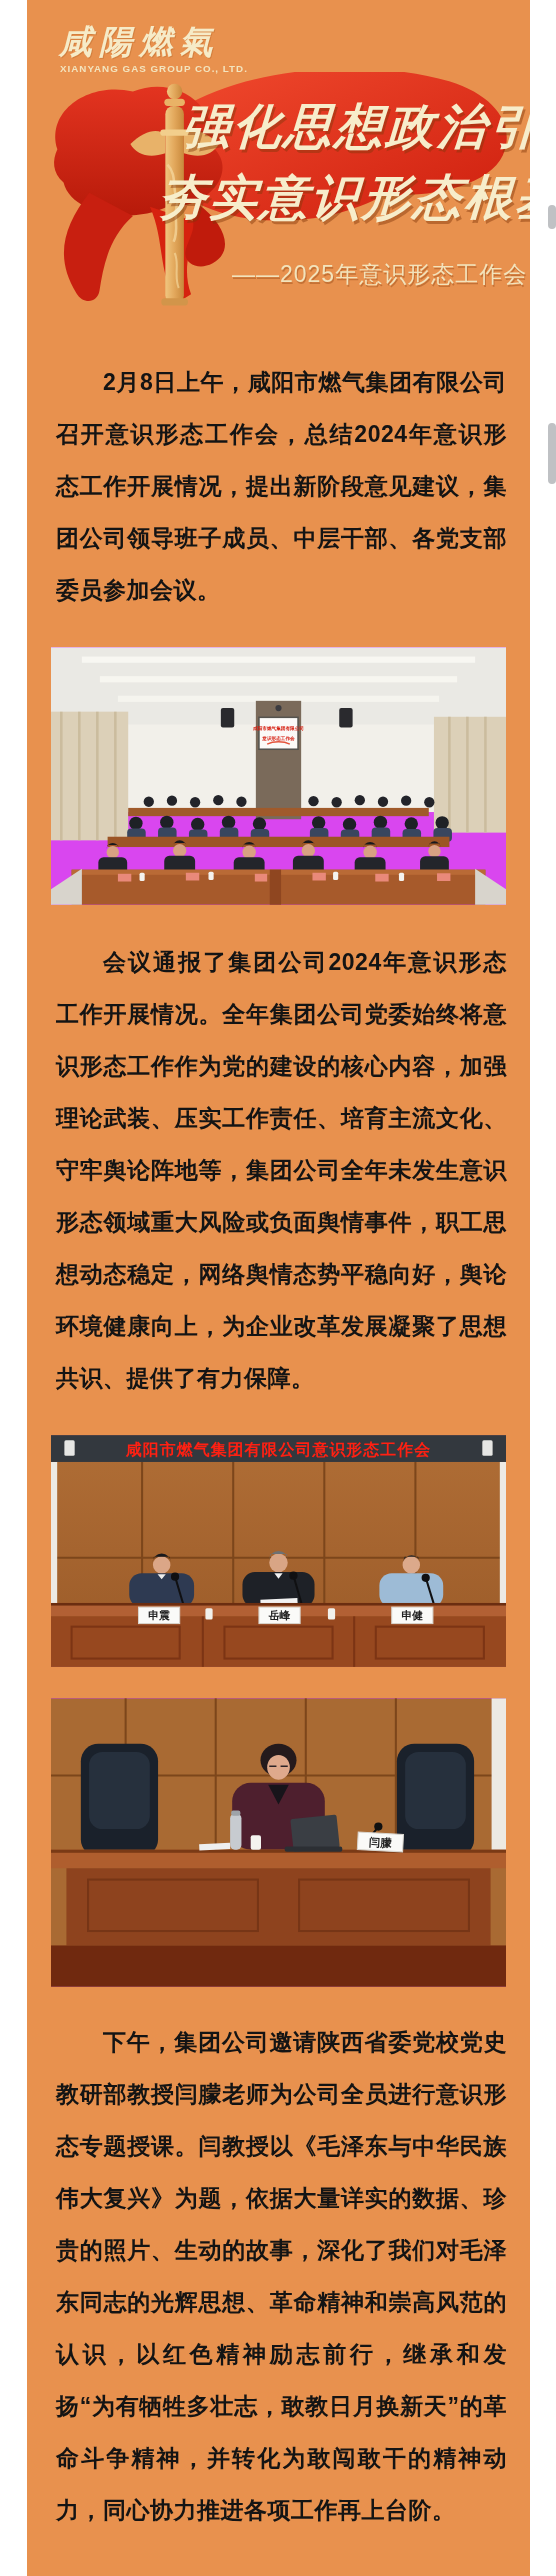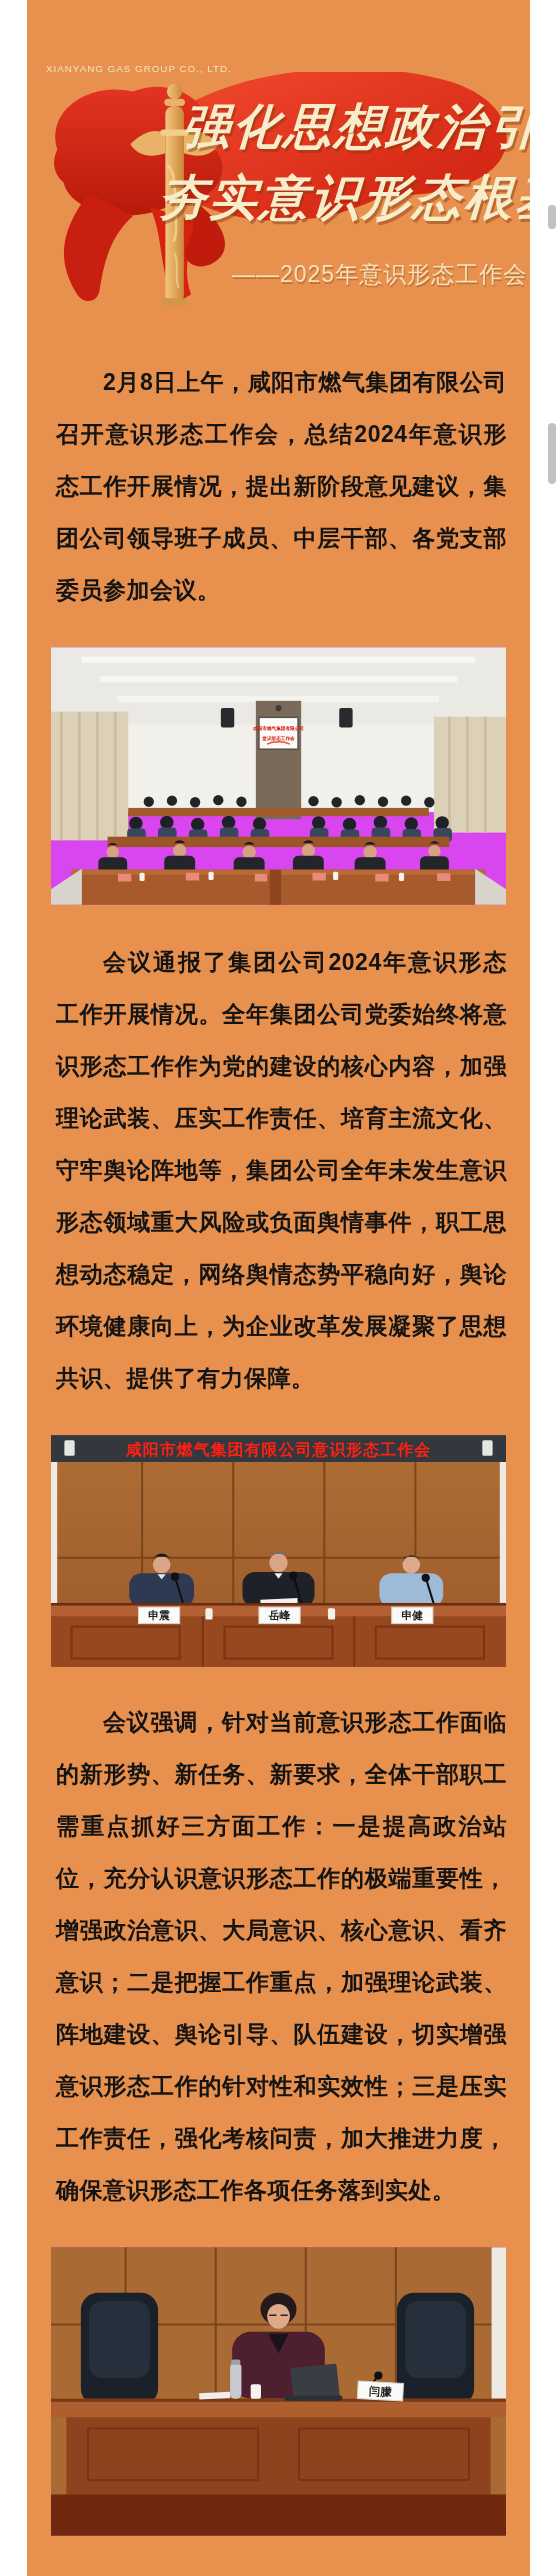--- a/index.html
+++ b/index.html
@@ -5,21 +5,21 @@
   html,body{margin:0;padding:0;background:#FFFFFF;}
   .page{position:relative;width:556px;height:3938px;background:#FFFFFF;overflow:hidden;
         font-family:"Liberation Sans", sans-serif;}
   .column{position:absolute;left:27px;top:0;width:503px;height:3938px;background:#E8914E;overflow:hidden;}
 
   
   .header-art{position:relative;width:503px;height:325px;}
   .logo-cn{position:absolute;left:32px;top:19.6px;font-family:"Liberation Serif", serif;
            font-style:italic;font-weight:700;font-size:33px;letter-spacing:7.2px;color:#F6EBC8;
            text-shadow:1px 1px 0 rgba(150,80,20,.25);}
-  .logo-en{position:absolute;left:19px;top:63px;font-size:9.8px;font-weight:400;letter-spacing:1px;color:#F3E4BE;}
+  .logo-en{position:absolute;left:33px;top:63px;font-size:9.8px;font-weight:700;letter-spacing:1px;color:#F3E4BE;}
   .art-svg{position:absolute;left:0;top:72px;}
   .title-line{position:absolute;font-weight:900;font-style:italic;color:#F7EDCB;
               font-size:48px;letter-spacing:3.1px;white-space:nowrap;
               text-shadow:2.1px 2.6px 0.5px rgba(130,55,10,.45);transform:skewX(-3deg);}
   .title-1{left:155px;top:95px;}
   .title-2{left:131px;top:166px;}
   .subtitle{position:absolute;left:205px;top:259px;font-size:23px;font-weight:400;color:#F2E3BC;
             letter-spacing:1px;white-space:nowrap;text-shadow:1px 1.5px 0 rgba(130,55,10,.35);}
 
   
@@ -73,20 +73,21 @@
           <rect x="266" y="52" width="40" height="14" rx="7" fill="#E9B266"></rect>
           <rect x="268" y="66" width="36" height="384" rx="16" fill="url(#gradGold)"></rect>
           <path d="M200,140 C228,112 258,108 268,124 L268,158 C238,168 212,162 200,140 Z" fill="#E8B269"></path>
           <path d="M372,140 C344,112 314,108 304,124 L304,158 C334,168 360,162 372,140 Z" fill="#E8B269"></path>
           <rect x="258" y="112" width="56" height="12" rx="6" fill="#F2CE8C"></rect>
           <path d="M272,180 C292,200 280,230 292,252 C282,280 296,306 284,330" stroke="#F4D59A" stroke-width="5" fill="none" opacity=".8"></path>
           <path d="M286,352 C296,372 284,396 294,420" stroke="#F4D59A" stroke-width="4" fill="none" opacity=".7"></path>
           <rect x="260" y="440" width="52" height="14" rx="7" fill="#D2954A"></rect>
         </g>
       </svg>
+      <div class="logo-cn">咸陽燃氣</div>
       <div class="logo-en">XIANYANG GAS GROUP CO., LTD.</div>
       <div class="title-line title-1">强化思想政治引领</div>
       <div class="title-line title-2">夯实意识形态根基</div>
       <div class="subtitle">——2025年意识形态工作会</div>
     </div>
 
     <p class="para">2月8日上午，咸阳市燃气集团有限公司召开意识形态工作会，总结2024年意识形态工作开展情况，提出新阶段意见建议，集团公司领导班子成员、中层干部、各党支部委员参加会议。</p>
 
     <div class="photo" style="height:258px">
       <svg width="455" height="258" viewBox="0 0 884 500">
@@ -273,21 +274,20 @@
           <rect x="662" y="334" width="80" height="32" fill="#FAFAF8" stroke="#D8D5CE" stroke-width="2"></rect>
           <text x="702" y="358" text-anchor="middle" font-size="21" font-weight="bold" fill="#222222">申健</text>
         </g>
         <g fill="#F2F1EC">
           <rect x="300" y="336" width="14" height="22" rx="3"></rect>
             <rect x="538" y="336" width="14" height="22" rx="3"></rect>
         </g>
       </svg>
     </div>
 
-    <p class="para tight">会议强调，针对当前意识形态工作面临的新形势、新任务、新要求，全体干部职工需重点抓好三方面工作：一是提高政治站位，充分认识意识形态工作的极端重要性，增强政治意识、大局意识、核心意识、看齐意识；二是把握工作重点，加强理论武装、阵地建设、舆论引导、队伍建设，切实增强意识形态工作的针对性和实效性；三是压实工作责任，强化考核问责，加大推进力度，确保意识形态工作各项任务落到实处。</p>
 
     <div class="photo" style="height:289px">
       <svg width="455" height="289" viewBox="0 0 884 560">
         <rect x="0" y="0" width="884" height="560" fill="#A96A33"></rect>
         <g stroke="#7C461B" stroke-width="4">
           <line x1="145" y1="0" x2="145" y2="300"></line>
             <line x1="320" y1="0" x2="320" y2="300"></line>
           <line x1="495" y1="0" x2="495" y2="300"></line>
             <line x1="670" y1="0" x2="670" y2="300"></line>
           <line x1="0" y1="150" x2="884" y2="150"></line>

